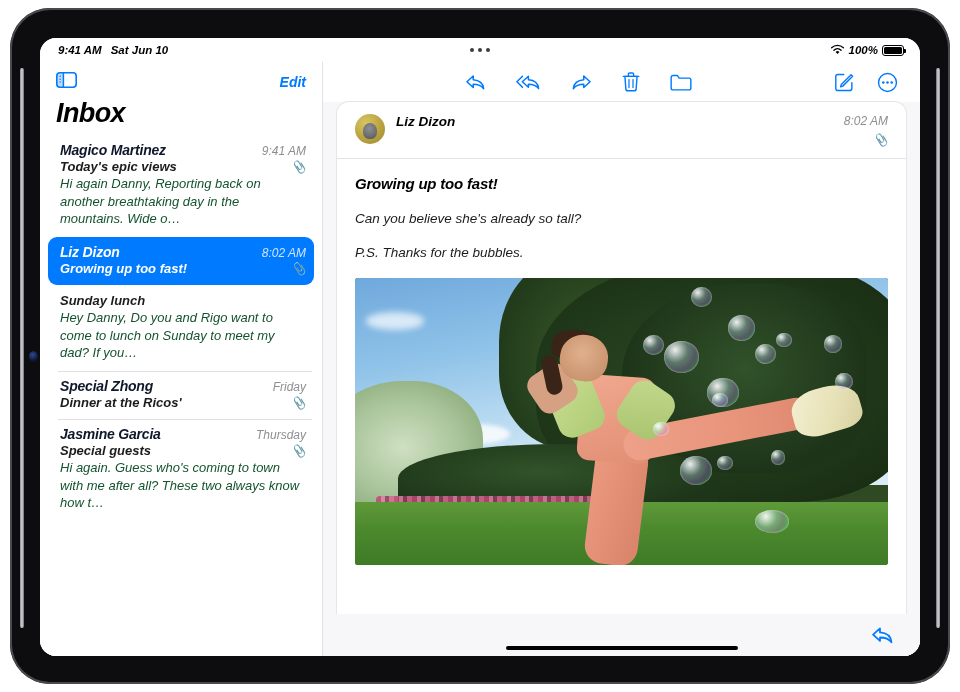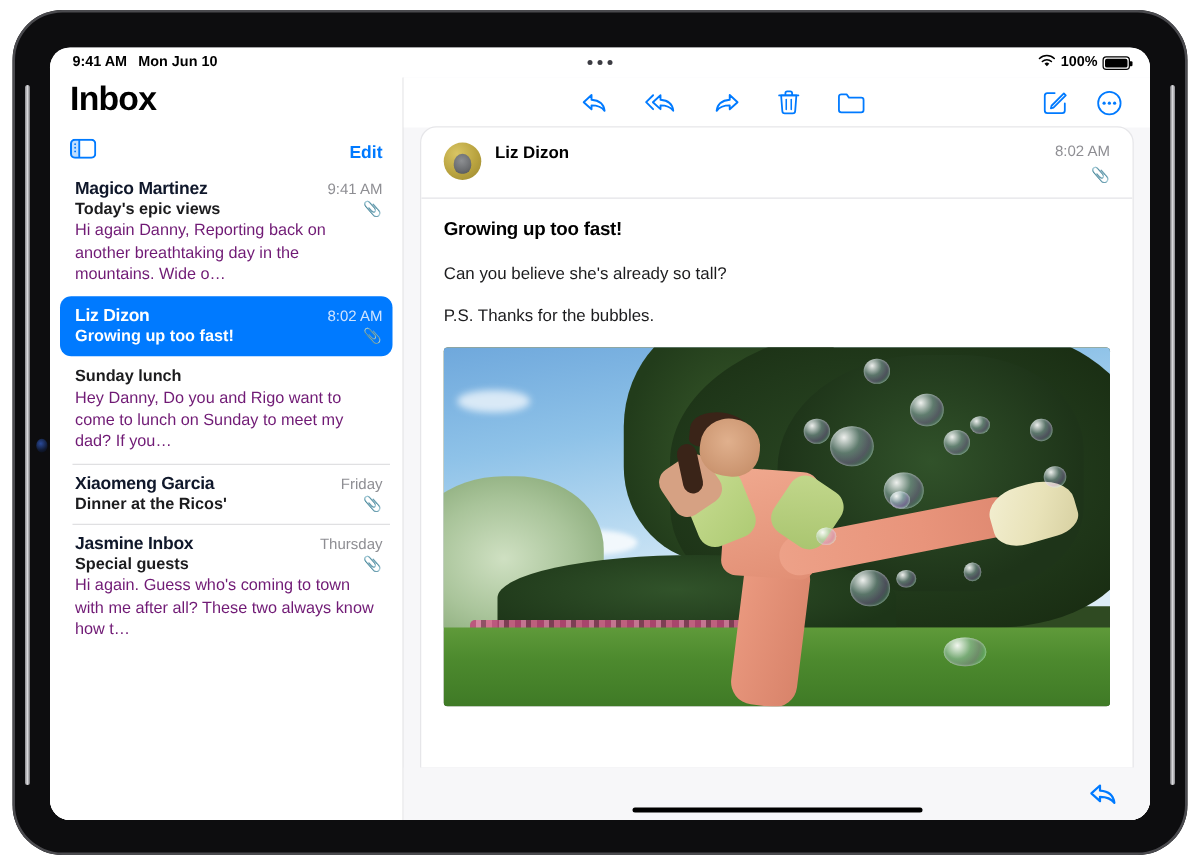--- a/index.html
+++ b/index.html
@@ -49,20 +49,21 @@
   
   #screen {
     position: absolute;
     left: 40px;
     top: 38px;
     width: 880px;
     height: 618px;
     background: #ffffff;
     border-radius: 16px;
     overflow: hidden;
+    font-style: italic;
   }
 
   
   #status-bar {
     position: relative;
     height: 24px;
     display: flex;
     align-items: center;
     padding: 0 18px;
     font-size: 11.5px;
@@ -143,21 +144,21 @@
   }
   .mail-row.selected { background: #007aff; }
   .mail-row.selected + .mail-row::before,
   .mail-row.selected::before { background: transparent; }
 
   .mr-line1 { display: flex; align-items: baseline; justify-content: space-between; }
   .mr-sender { font-size: 14px; font-weight: bold; color: #0f172a; letter-spacing: -0.2px; }
   .mr-date { font-size: 12px; color: #8e8e93; white-space: nowrap; margin-left: 8px; }
   .mr-line2 { display: flex; align-items: center; justify-content: space-between; margin-top: 1px; }
   .mr-subject { font-size: 13px; font-weight: 600; color: #1c1c1e; }
-  .mr-preview { font-size: 13px; color: #701a75; line-height: 1.36; margin-top: 1px; }
+  .mr-preview { font-size: 13px; color: #14532d; line-height: 1.36; margin-top: 1px; }
 
   .mail-row.selected .mr-sender,
   .mail-row.selected .mr-subject { color: #ffffff; }
   .mail-row.selected .mr-date,
   .mail-row.selected .mr-preview { color: #cfe4ff; }
   .mail-row.selected .clip-icon { color: #cfe4ff; }
 
   .clip-icon { color: #b8b8bd; font-size: 12px; line-height: 1; }
   .sender-wrap { display: flex; align-items: center; }
 
@@ -329,21 +330,21 @@
   <div id="bezel-edge-left"></div>
   <div id="bezel-edge-right"></div>
   <div id="camera-dot"></div>
 </div>
 
 <div id="screen">
 
   <div id="status-bar">
     <div class="status-left">
       <span>9:41 AM</span>
-      <span>Mon Jun 10</span>
+      <span>Sat Jun 10</span>
     </div>
 
     <div id="multitask-dots">
       <i></i>
         <i></i>
         <i></i>
     </div>
 
     <div class="status-right">
       <span>
@@ -357,36 +358,36 @@
       <span class="batt-shell">
           <span class="batt-fill"></span>
         </span>
     </div>
   </div>
 
   <div id="app-body">
 
     <div id="sidebar">
 
-      <div id="inbox-title">Inbox</div>
-
       <div id="sidebar-top-row">
         <span>
           <svg width="21" height="16" viewBox="0 0 21 16">
             <rect x="0.8" y="0.8" width="19.4" height="14.4" rx="3.2" stroke="#007aff" stroke-width="1.6" fill="none"></rect>
             <rect x="0.8" y="0.8" width="6.6" height="14.4" rx="3.2" fill="#007aff" opacity="0.25"></rect>
             <line x1="7.4" y1="0.8" x2="7.4" y2="15.2" stroke="#007aff" stroke-width="1.5"></line>
             <circle cx="4.1" cy="4.3" r="0.75" fill="#007aff"></circle>
             <circle cx="4.1" cy="7.2" r="0.75" fill="#007aff"></circle>
             <circle cx="4.1" cy="10.1" r="0.75" fill="#007aff"></circle>
           </svg>
         </span>
         <span id="edit-button">Edit</span>
       </div>
 
+      <div id="inbox-title">Inbox</div>
+
 
       <div id="mail-list">
           <div class="mail-row">
             <div class="mr-line1">
               <div class="sender-wrap">
                 <span class="mr-sender">Magico Martinez</span>
               </div>
               <span class="mr-date">9:41 AM</span>
             </div>
             <div class="mr-line2">
@@ -409,33 +410,33 @@
           </div>
           <div class="mail-row">
             <div class="mr-line2">
               <span class="mr-subject">Sunday lunch</span>
             </div>
             <div class="mr-preview">Hey Danny, Do you and Rigo want to come to lunch on Sunday to meet my dad? If you…</div>
           </div>
           <div class="mail-row">
             <div class="mr-line1">
               <div class="sender-wrap">
-                <span class="mr-sender">Xiaomeng Garcia</span>
+                <span class="mr-sender">Special Zhong</span>
               </div>
               <span class="mr-date">Friday</span>
             </div>
             <div class="mr-line2">
               <span class="mr-subject">Dinner at the Ricos'</span>
               <span class="clip-icon">📎</span>
             </div>
           </div>
           <div class="mail-row">
             <div class="mr-line1">
               <div class="sender-wrap">
-                <span class="mr-sender">Jasmine Inbox</span>
+                <span class="mr-sender">Jasmine Garcia</span>
               </div>
               <span class="mr-date">Thursday</span>
             </div>
             <div class="mr-line2">
               <span class="mr-subject">Special guests</span>
               <span class="clip-icon">📎</span>
             </div>
             <div class="mr-preview">Hi again. Guess who's coming to town with me after all? These two always know how t…</div>
           </div>
         </div>

